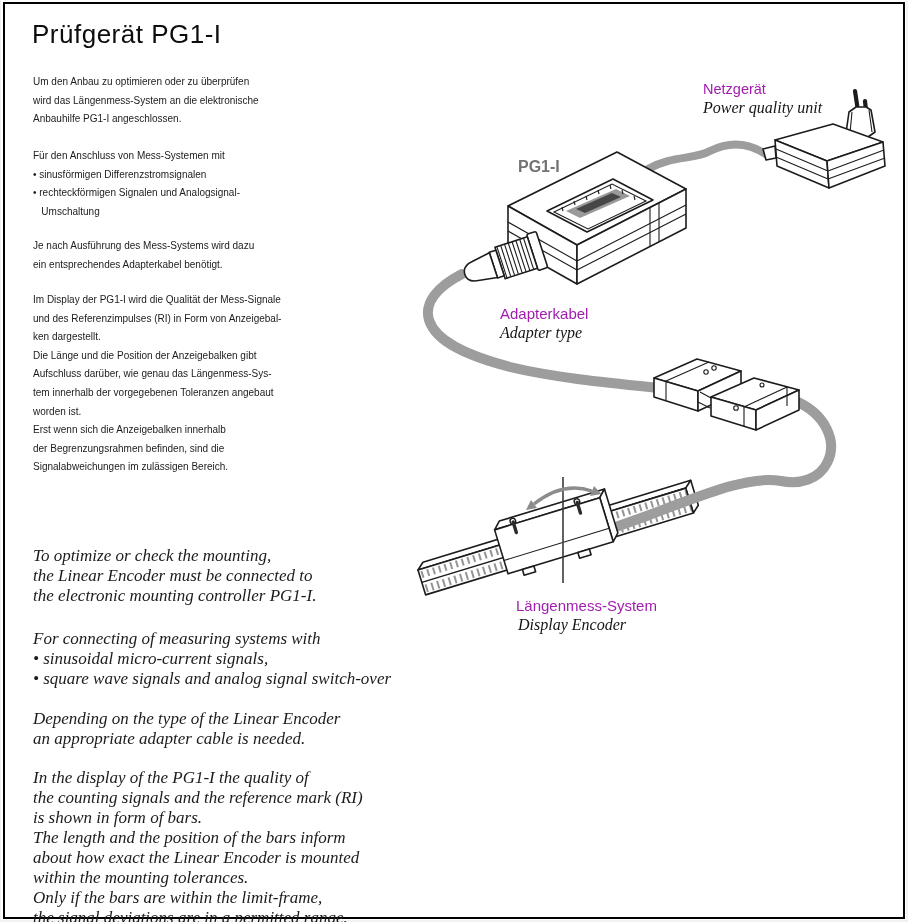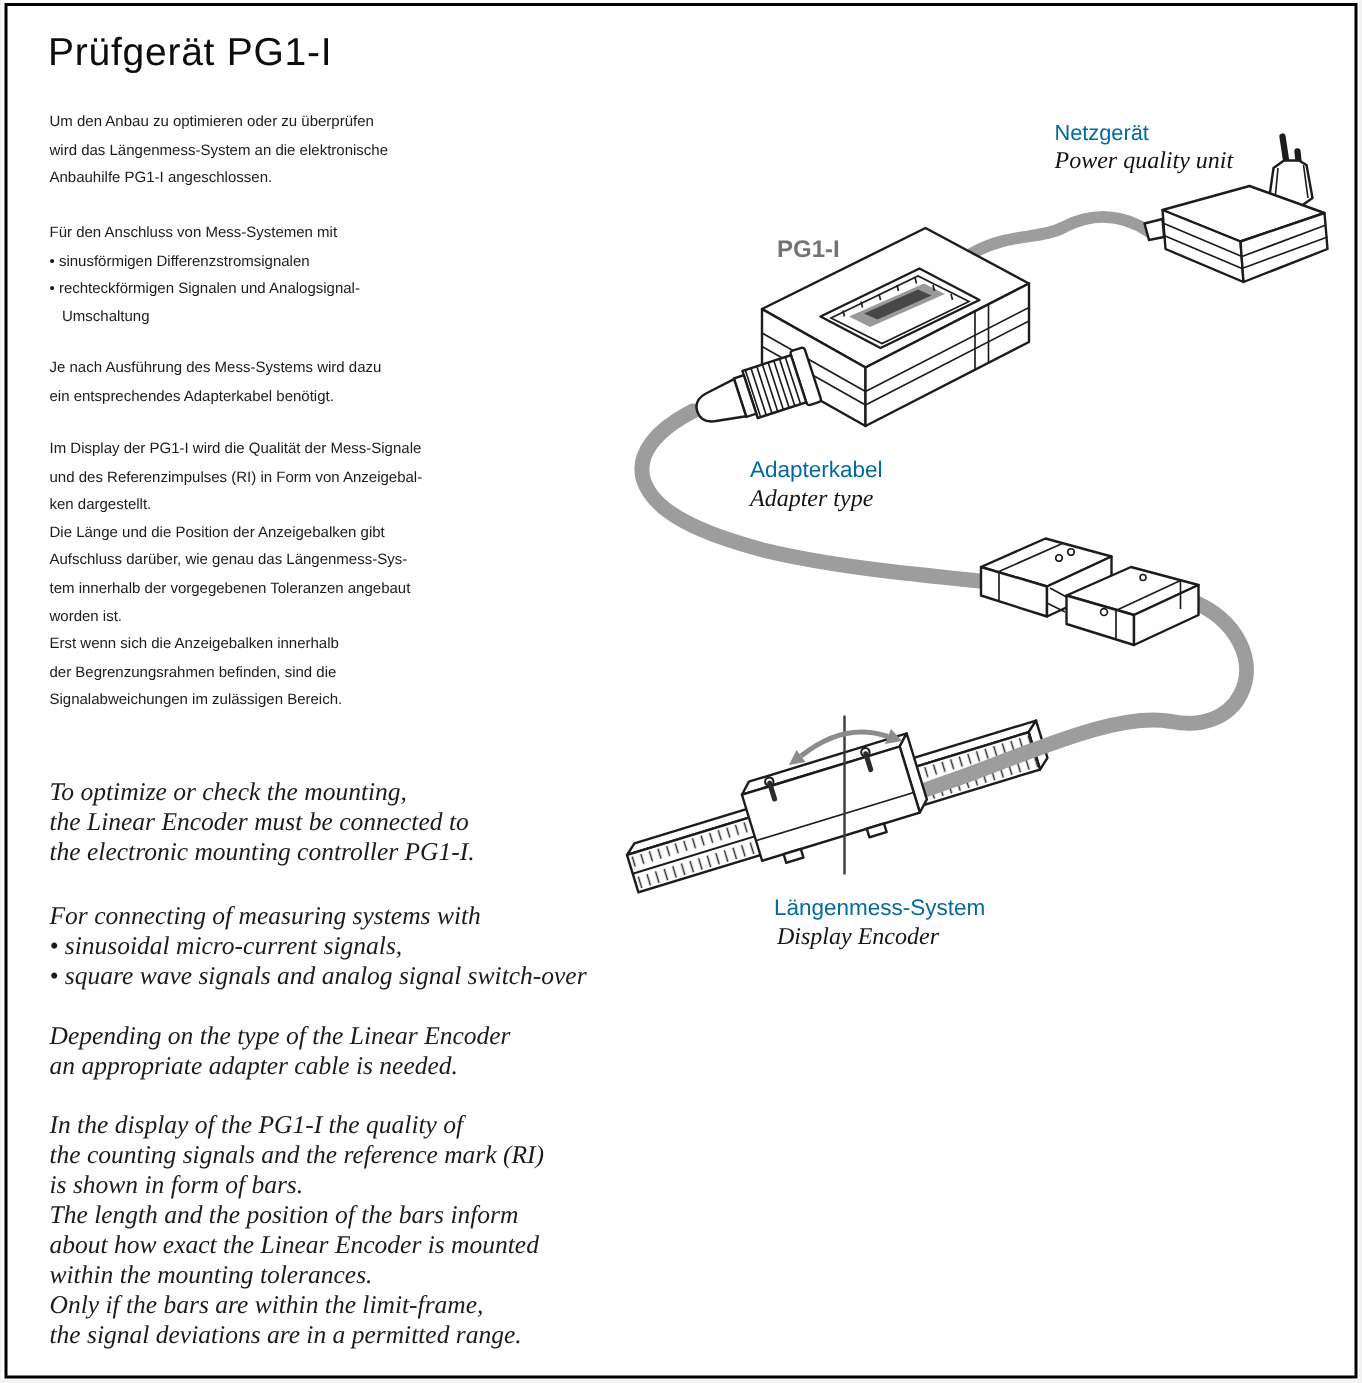--- a/index.html
+++ b/index.html
@@ -19,23 +19,23 @@
   }
   .gpara{
     left:33px;color:#1b1b1b;
     font-size:10px;line-height:18.6px;
     white-space:pre-line;width:420px;
   }
   .epara{
     left:33px;color:#1b1b1b;
     font-family:"Liberation Serif",serif;font-style:italic;
     font-size:17px;line-height:20px;
-    white-space:pre-line;width:430px;
+    white-space:pre-line;width:430px;margin-top:28px;
   }
-  .ill-label-de{color:#0369a1;font-size:14.5px;white-space:nowrap;}
+  .ill-label-de{color:#a21caf;font-size:14.5px;white-space:nowrap;}
   .ill-label-de.big{font-size:15px;}
   .ill-label-en{color:#141414;font-family:"Liberation Serif",serif;font-style:italic;font-size:16px;white-space:nowrap;}
   .ill-label-bold{color:#737373;font-size:16px;font-weight:bold;white-space:nowrap;}
   svg .ln{stroke:#1c1c1c;stroke-width:1.6;fill:#ffffff;stroke-linejoin:round;}
   svg .ln-thin{stroke:#1c1c1c;stroke-width:1.1;fill:none;}
   svg .cable{stroke:#9d9d9d;fill:none;stroke-linecap:round;}
 </style>
 </head>
 <body>
 

